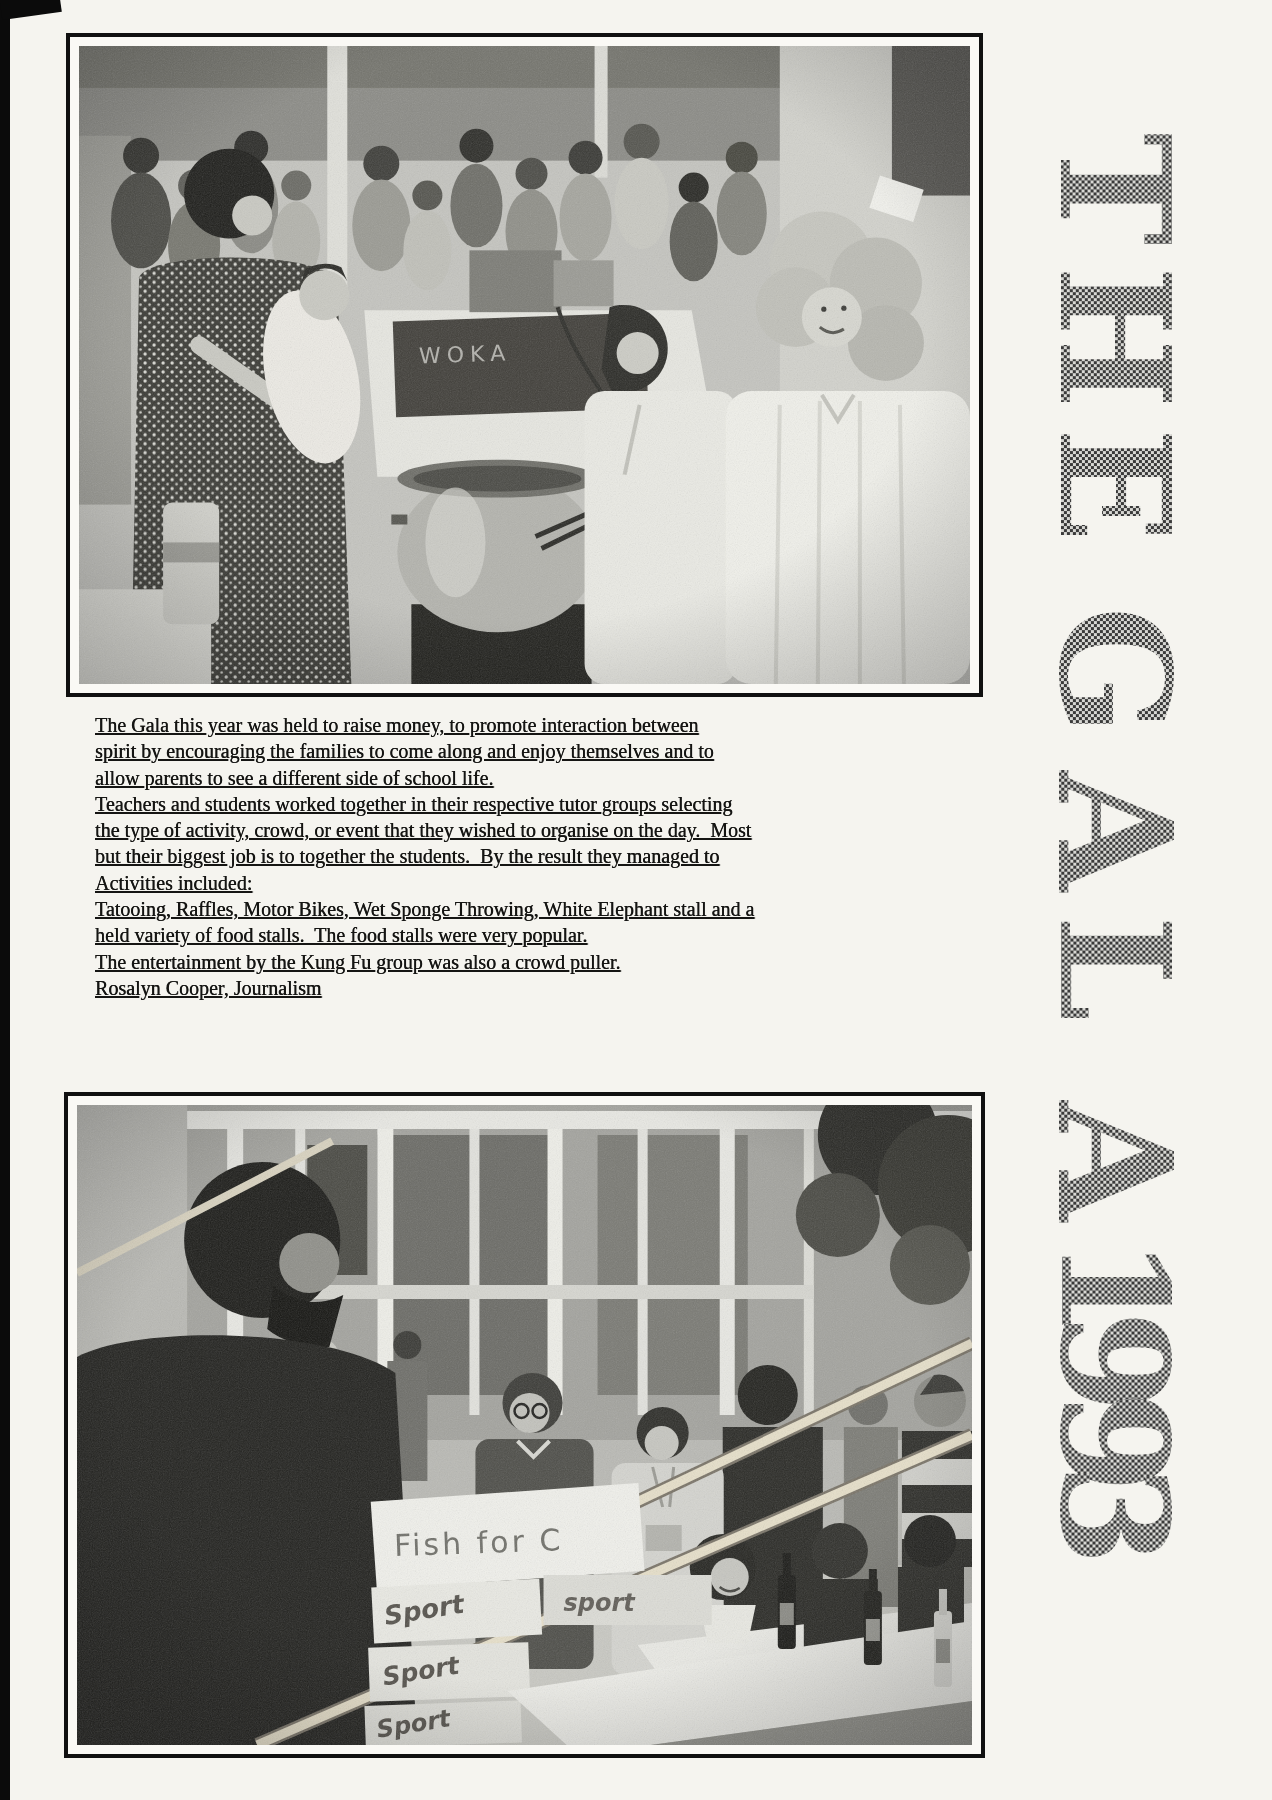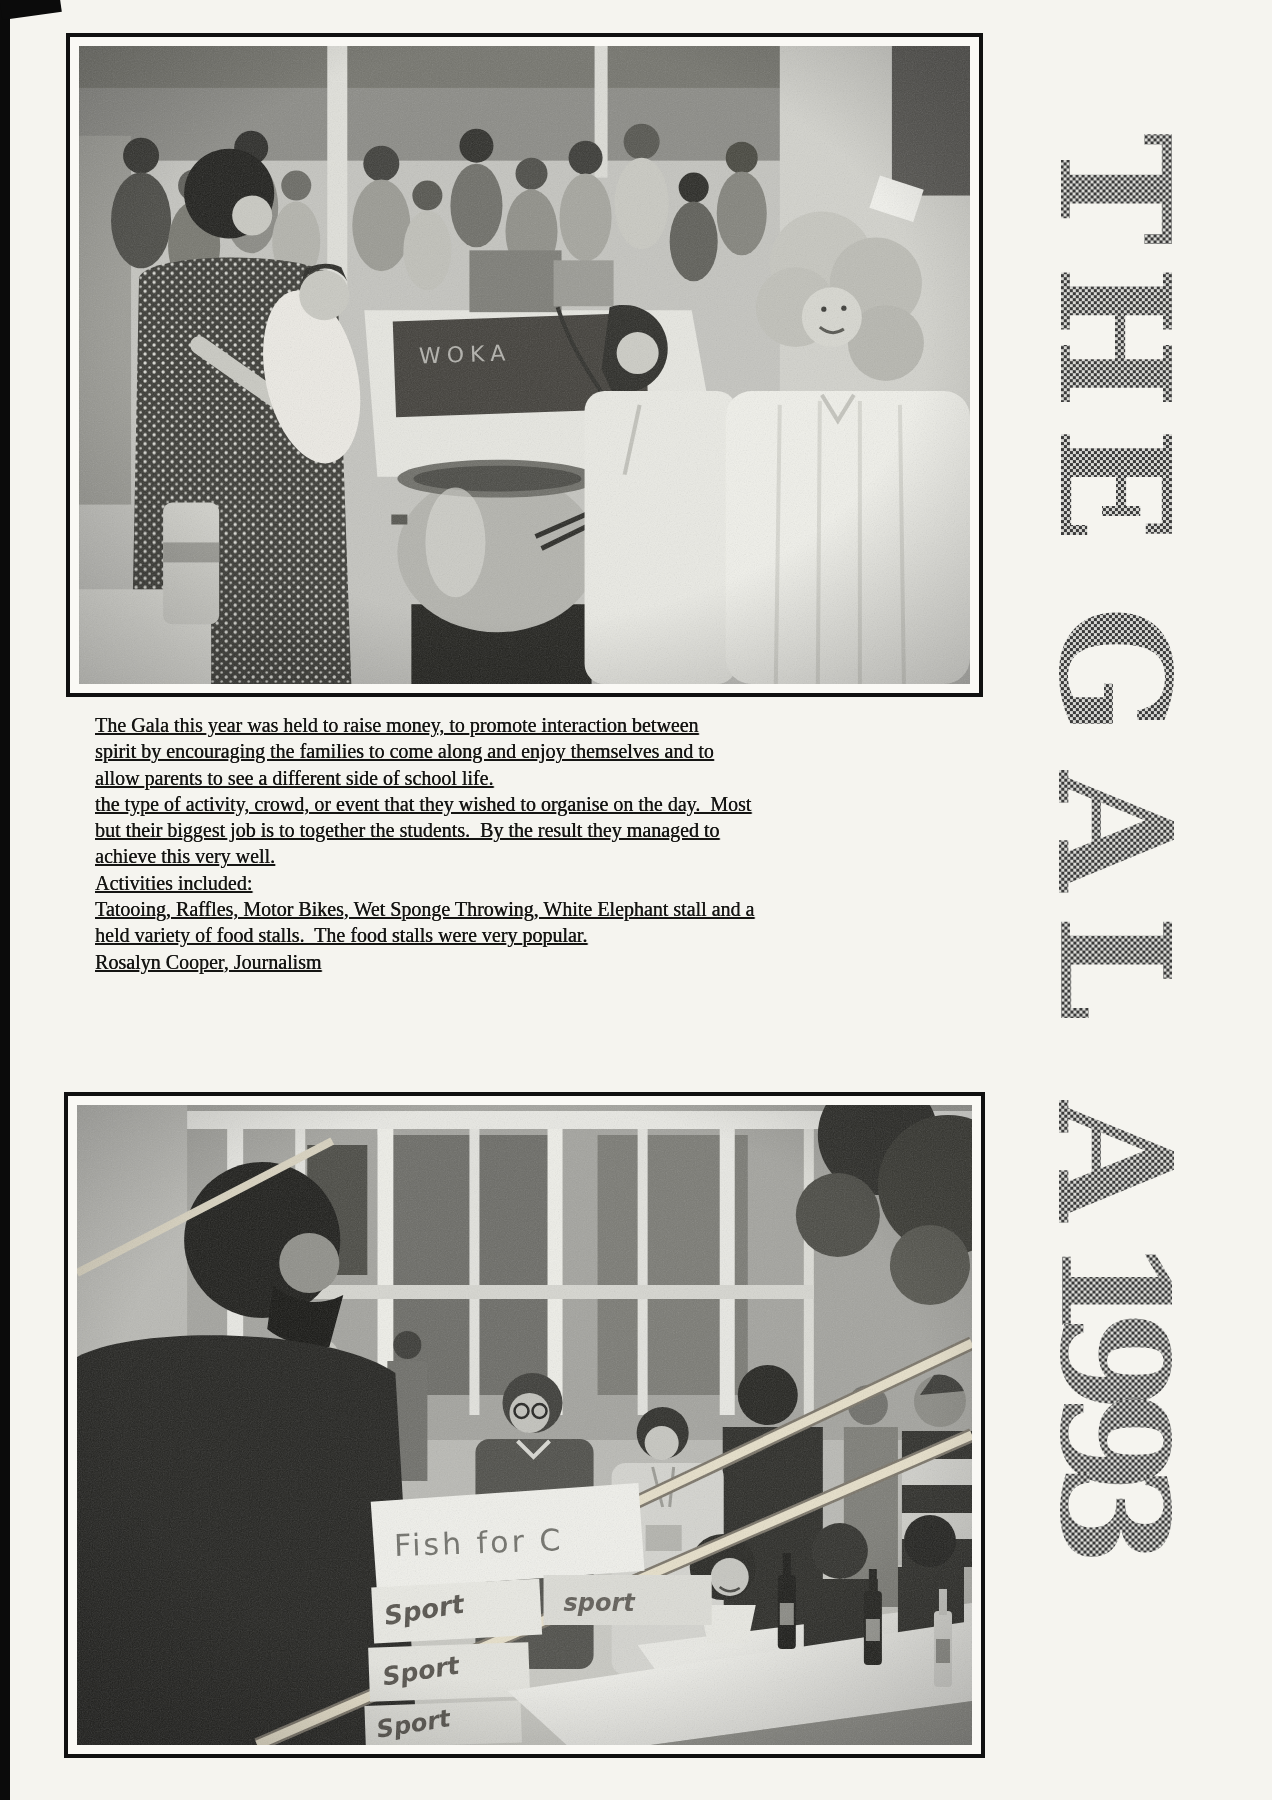--- a/index.html
+++ b/index.html
@@ -172,26 +172,27 @@
       <rect x="0" y="0" width="890" height="640" fill="url(#vigA)"></rect>
       <rect x="0" y="0" width="890" height="640" filter="url(#noiseA)" opacity="0.20"></rect>
     </g>
   </svg>
 </div>
 
 <div class="article">
   <div class="line">The Gala this year was held to raise money, to promote interaction between</div>
   <div class="line">spirit by encouraging the families to come along and enjoy themselves and to</div>
   <div class="line">allow parents to see a different side of school life.</div>
+  <div class="line">Teachers and students worked together in their respective tutor groups selecting</div>
   <div class="line">the type of activity, crowd, or event that they wished to organise on the day.  Most</div>
   <div class="line">but their biggest job is to together the students.  By the result they managed to</div>
-  <div class="line">achieve this very well.</div>
   <div class="line">Activities included:</div>
   <div class="line">Tatooing, Raffles, Motor Bikes, Wet Sponge Throwing, White Elephant stall and a</div>
   <div class="line">held variety of food stalls.  The food stalls were very popular.</div>
+  <div class="line">The entertainment by the Kung Fu group was also a crowd puller.</div>
   <div class="line">Rosalyn Cooper, Journalism</div>
 </div>
 
 <div class="photo-frame" id="bottom-photo-frame">
   <svg viewBox="0 0 894 640" preserveAspectRatio="none">
     <defs>
       <filter id="noiseB">
           <feTurbulence type="fractalNoise" baseFrequency="0.9" numOctaves="2"></feTurbulence>
           <feColorMatrix type="saturate" values="0"></feColorMatrix>
         </filter>

